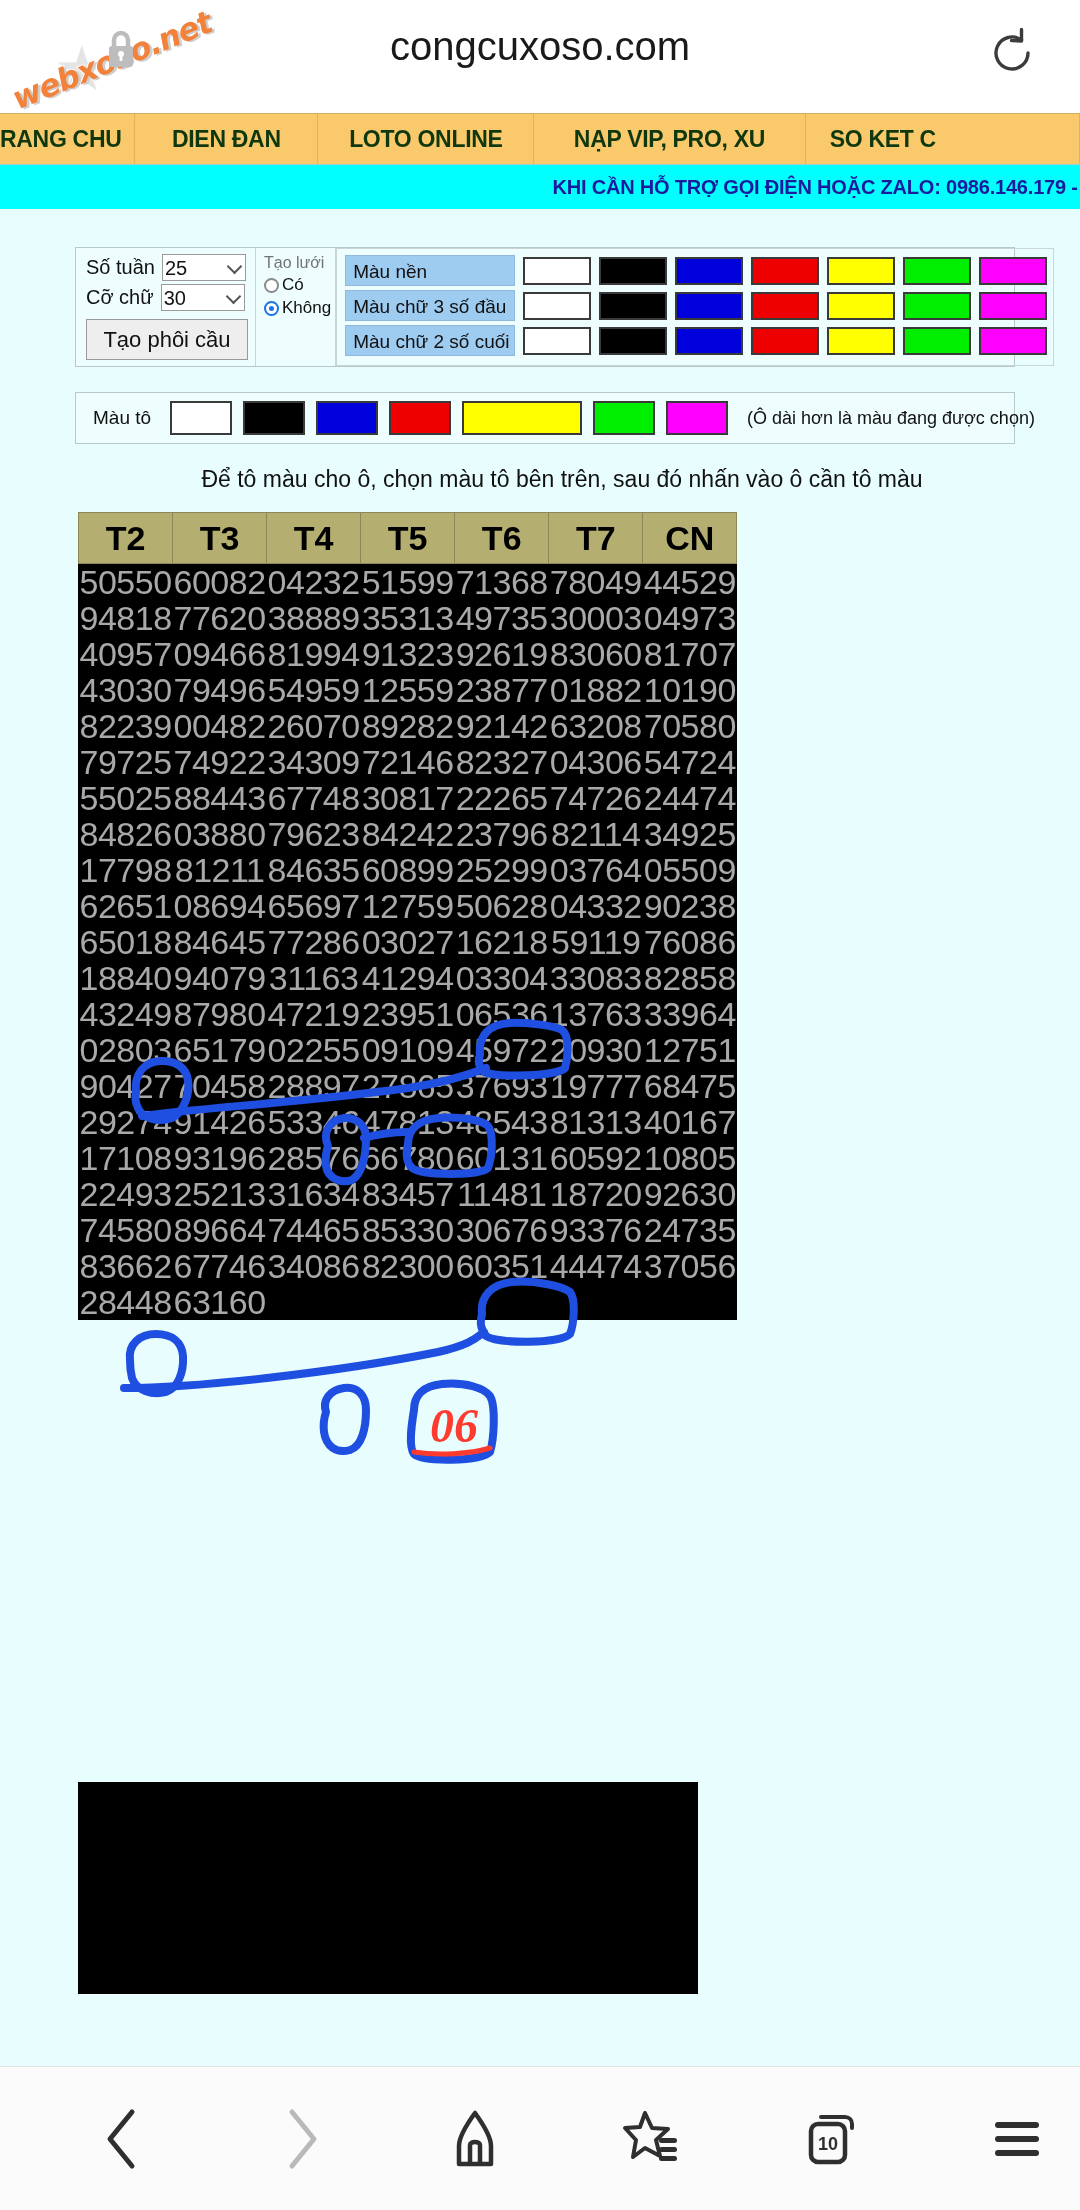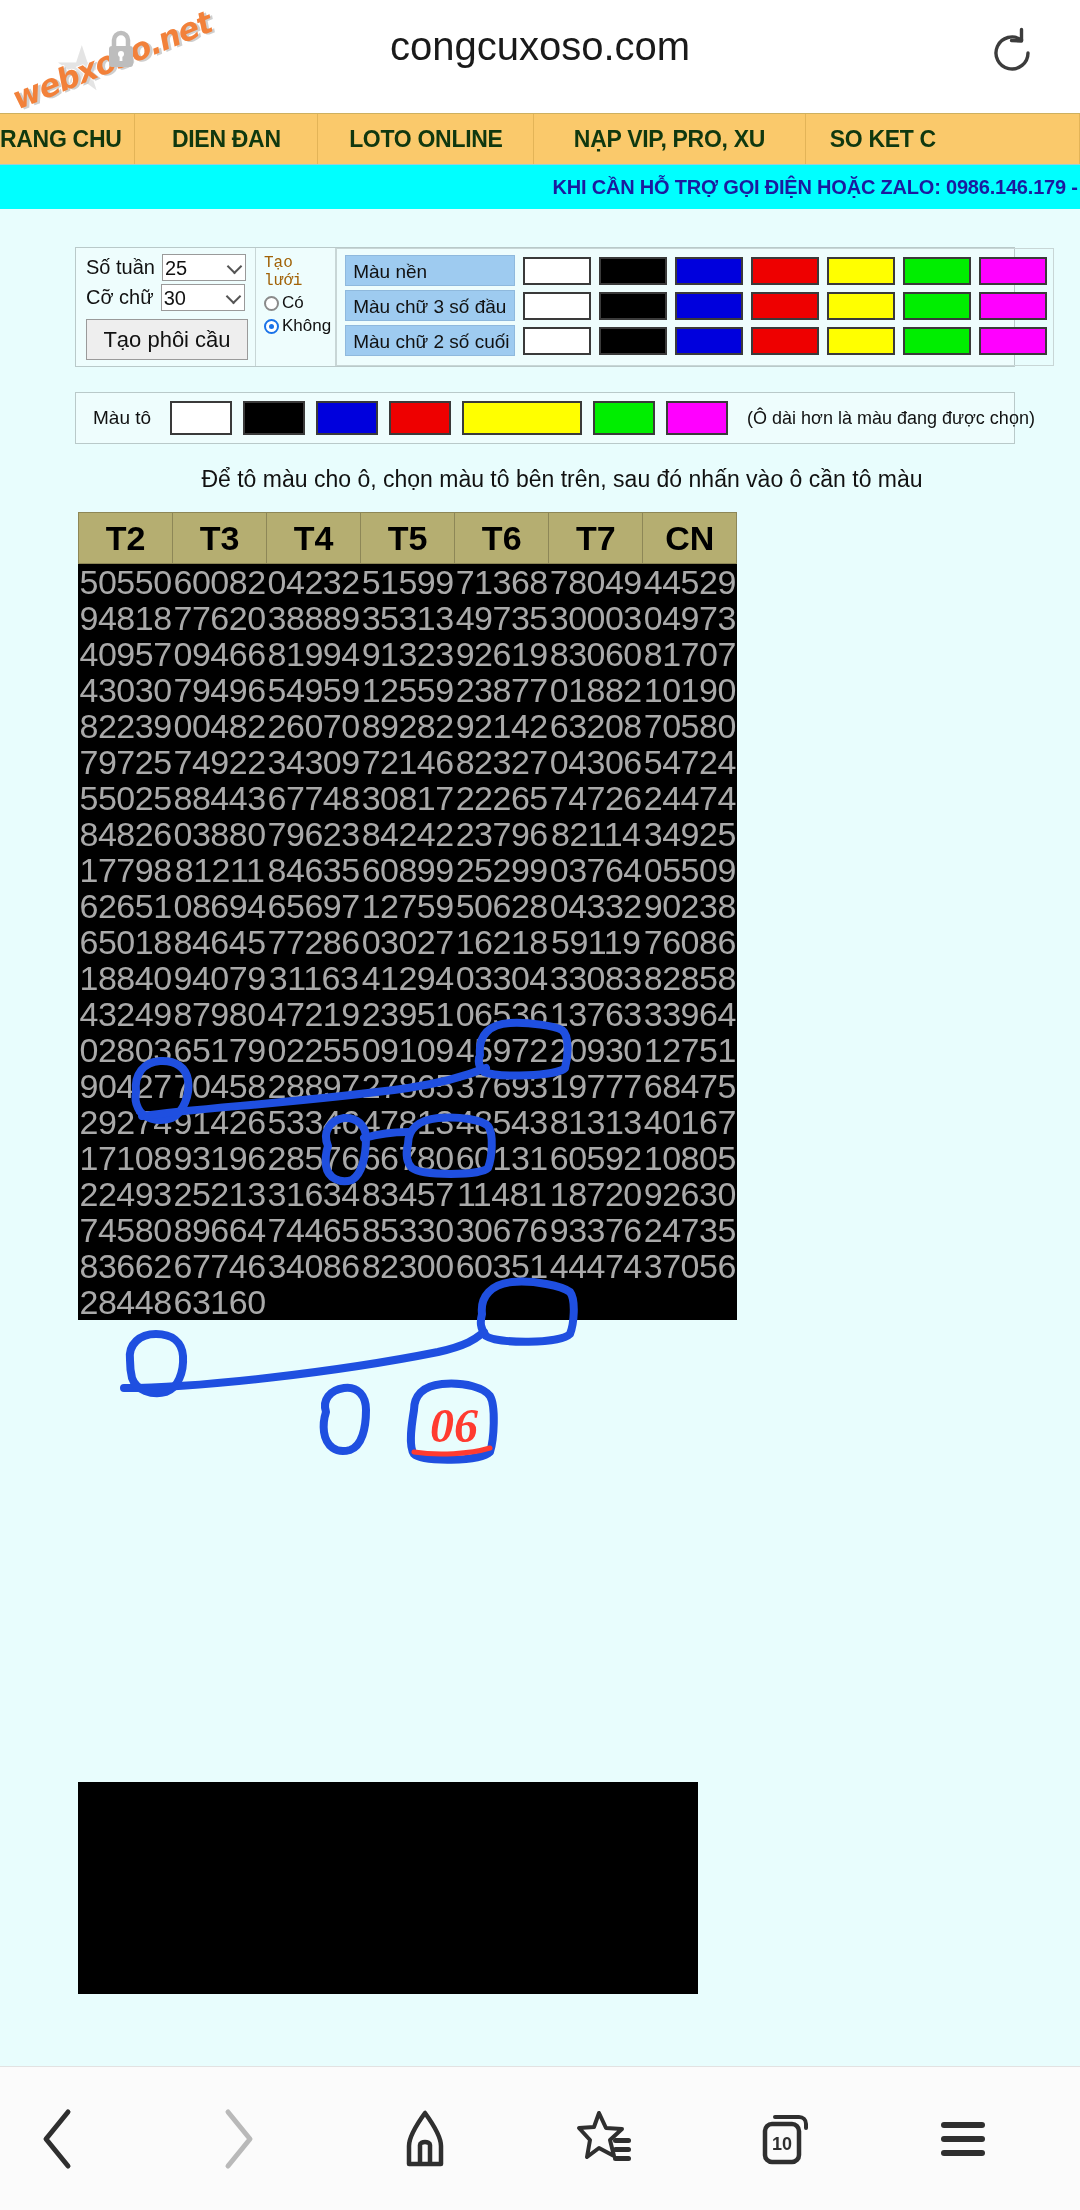--- a/index.html
+++ b/index.html
@@ -129,21 +129,21 @@
     font-size:22px;color:#111;
     font-family:"Liberation Sans",sans-serif;
     cursor:pointer;
   }
   #controls-grid{
     width:92px;box-sizing:border-box;
     padding:6px 4px 4px 8px;
     border-right:1px solid #c8d6d6;
     display:flex;flex-direction:column;gap:3px;
   }
-  #controls-grid .grid-title{font-size:16px;color:#a16207;font-family:Liberation Mono, monospace;}
+  #controls-grid .grid-title{font-size:16px;color:#737373;}
   .radio-row{display:flex;align-items:center;gap:3px;font-size:17px;color:#111;}
   .radio-dot{
     width:15px;height:15px;border-radius:50%;
     border:2px solid #8a8a8a;background:#fff;box-sizing:border-box;
     display:inline-block;position:relative;flex:none;
   }
   .radio-dot.on{border-color:#1a73e8;}
   .radio-dot.on::after{
     content:"";position:absolute;left:3px;top:3px;width:5px;height:5px;
     border-radius:50%;background:#1a73e8;
@@ -223,21 +223,21 @@
 
   
   #browser-bottom{
     position:absolute;left:0;top:2066px;width:1080px;height:144px;
     background:#fbfbfb;
     border-top:1px solid #e2e2e2;
     display:flex;align-items:center;justify-content:space-around;
   }
   #browser-bottom .nav-btn{
     width:110px;height:110px;
-    display:flex;align-items:center;justify-content:flex-start;text-decoration:underline;
+    display:flex;align-items:center;justify-content:flex-end;text-decoration:underline;
   }
 </style>
 </head>
 <body>
 
 <div id="browser-top">
 
   <div id="watermark">
     <span class="wm-star">★</span>
     <span class="wm-text">webxoso.net</span>

